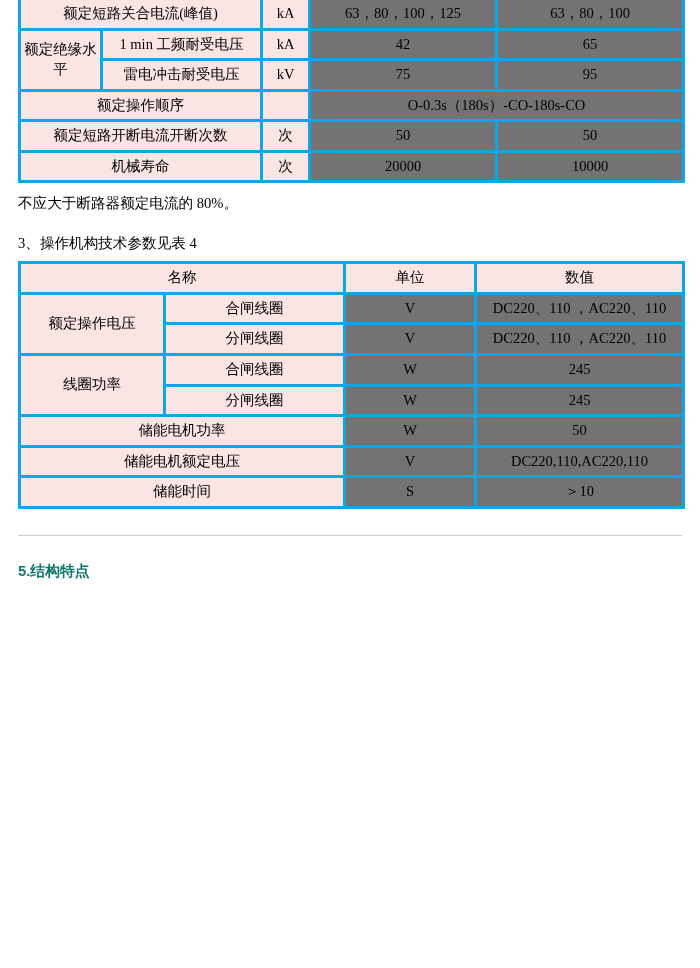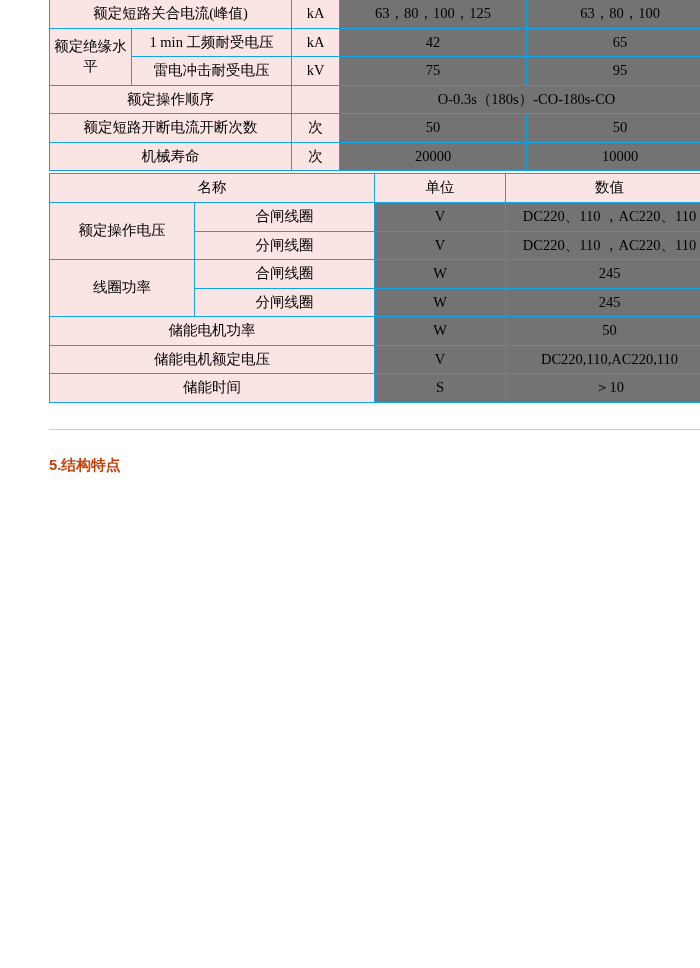--- a/index.html
+++ b/index.html
@@ -14,29 +14,28 @@
     color: #000000;
     font-size: 14px;
     overflow: hidden;
   }
   .page {
     position: relative;
     width: 565px;
     height: 968px;
     box-sizing: border-box;
     padding: 0 18px;
-    margin-left: 31px;
   }
   table.spec {
     border-collapse: collapse;
     width: 664px;
     table-layout: fixed;
   }
   table.spec td {
-    border: 1px solid #0ea5e9;
+    border: 3px solid #0ea5e9;
     padding: 4px 3px;
     text-align: center;
     vertical-align: middle;
     font-size: 14.5px;
     line-height: 1.35;
   }
   td.hdr {
     background: #fbe4e4;
   }
   td.val {
@@ -64,21 +63,21 @@
   }
   .t2 {
     margin-top: 2px;
   }
   .divider {
     margin: 26px 0 0 0;
     border-top: 1px solid #cfcfcf;
     width: 664px;
   }
   .red-head {
-    color: #c2410c;
+    color: #0f766e;
     font-weight: bold;
     font-size: 14.8px;
     margin: 26px 0 8px 0;
     font-family: "Liberation Sans", sans-serif;
   }
   .body-text {
     font-size: 14.6px;
     line-height: 1.68;
     text-align: justify;
   }
@@ -134,21 +133,23 @@
       </tr>
       <tr>
         <td class="hdr" colspan="2">机械寿命</td>
         <td class="hdr">次</td>
         <td class="val">20000</td>
         <td class="val">10000</td>
       </tr>
     </tbody>
   </table>
 
-
+  <p class="para">不应大于断路器额定电流的 80%。</p>
+
+  <p class="section-line">3、操作机构技术参数见表 4</p>
 
   <table class="spec t2">
     <colgroup>
       <col style="width:145px">
       <col style="width:180px">
       <col style="width:131px">
       <col style="width:208px">
     </colgroup>
     <tbody>
       <tr>

